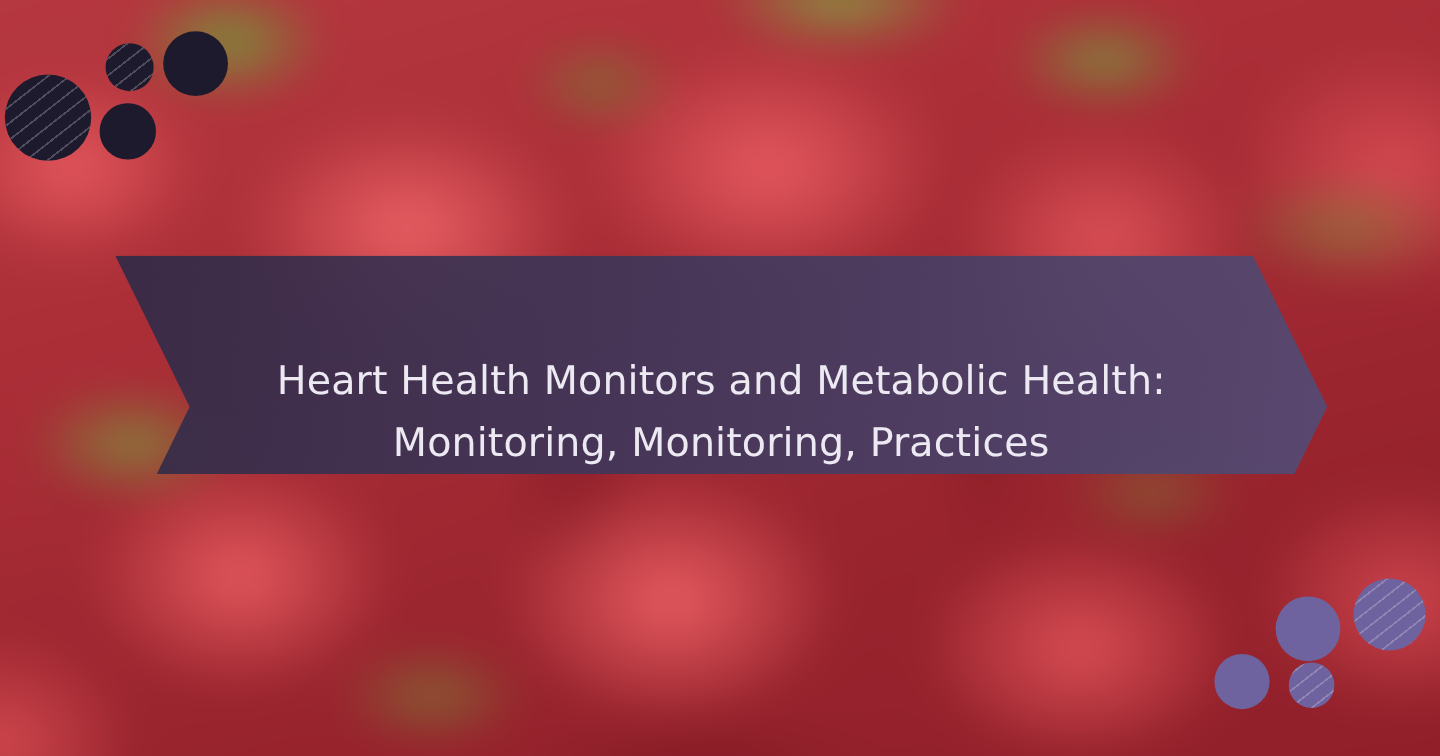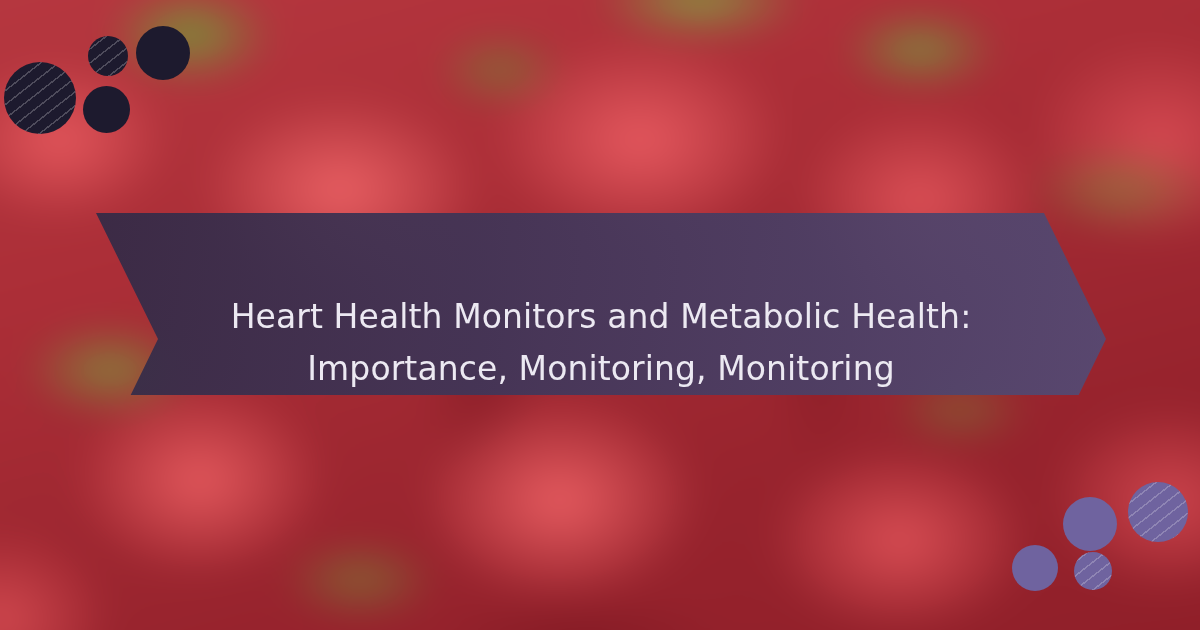--- a/index.html
+++ b/index.html
@@ -143,15 +143,15 @@
   <div class="stripes"></div>
 </div>
 <div class="deco" id="deco-br-small"></div>
 <div class="deco deco-striped" id="deco-br-striped2">
   <div class="stripes"></div>
 </div>
 
 <div class="banner">
   <div class="banner-title">
     <div>Heart Health Monitors and Metabolic Health:</div>
-    <div>Importance, Monitoring, Monitoring</div>
+    <div>Monitoring, Monitoring, Practices</div>
   </div>
 </div>
 
 </body></html>

